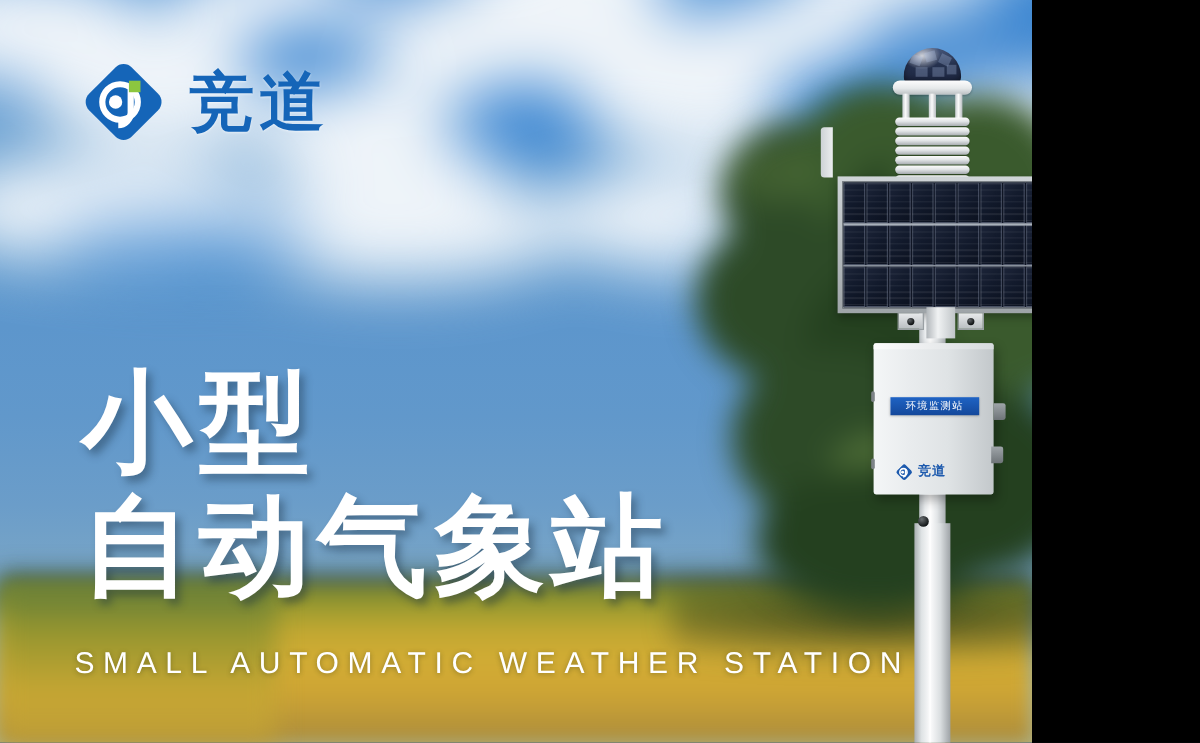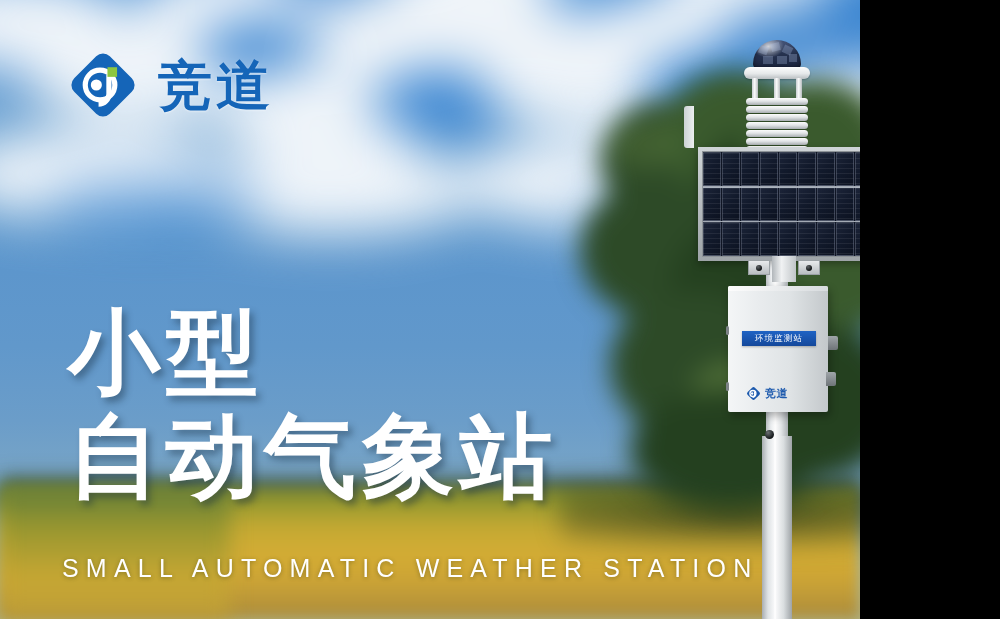--- a/index.html
+++ b/index.html
@@ -86,21 +86,21 @@
   .headline{position:absolute;left:68px;top:306px;}
   .hl-line{
     color:#ffffff;font-weight:bold;
     font-size:92px;line-height:1.02;
     letter-spacing:6px;
     text-shadow:4px 5px 7px rgba(22,44,62,.42);
     white-space:nowrap;
   }
   .hl-line.l2{margin-top:10px;}
   .subtitle{
-    position:absolute;left:62px;top:554px;
+    position:absolute;left:62px;top:539px;
     color:#ffffff;
     font-size:25px;
     letter-spacing:7.2px;
     font-weight:300;
     white-space:nowrap;
     text-shadow:0 1px 4px rgba(60,60,20,.45);
   }
 
   
   .station{position:absolute;left:690px;top:28px;width:200px;height:591px;}

